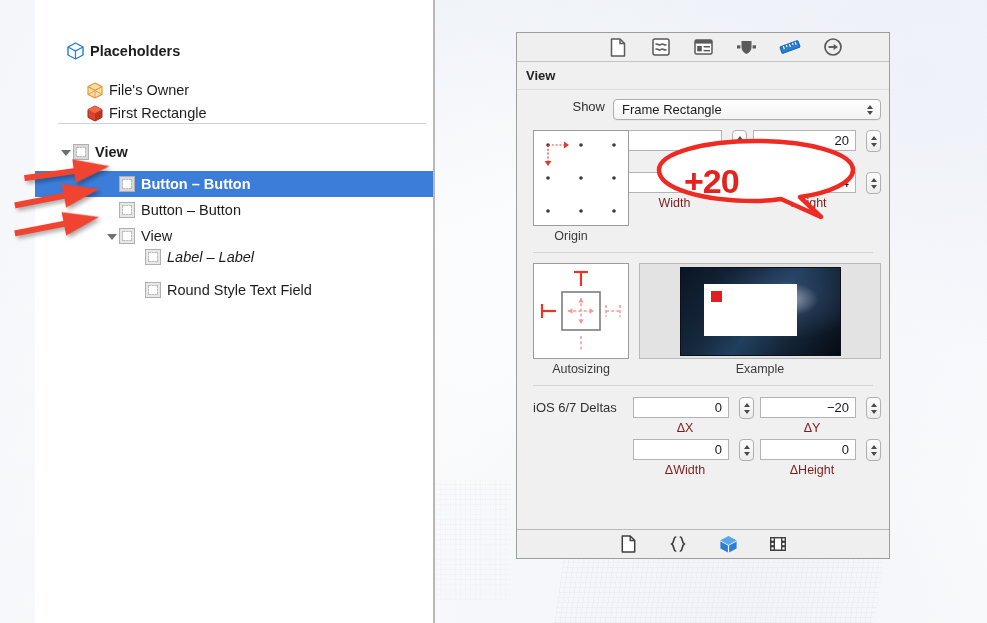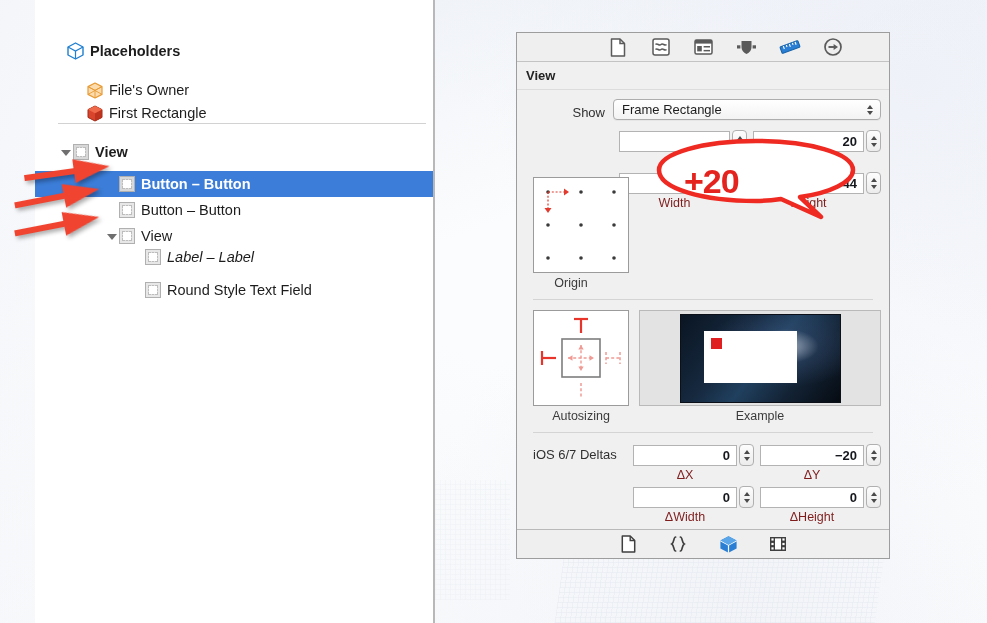--- a/index.html
+++ b/index.html
@@ -152,21 +152,21 @@
     font-size: 13px;
     color: #242424;
     border-bottom: 1px solid #dcdcdc;
     background: #f0f0f0;
   }
 
   .insp-body { padding: 0 8px; }
 
   
   #show-row {
-    display: flex; align-items: flex-end;
+    display: flex; align-items: flex-start;
     margin-top: 9px;
     padding-left: 0;
   }
   #show-label {
     width: 88px; text-align: right; padding-right: 8px;
     font-size: 13px; color: #303030;
   }
   .popup {
     flex: 1;
     height: 21px;
@@ -185,38 +185,38 @@
     display: flex; flex-direction: column; gap: 2px;
   }
 
   
   #geom-section {
     display: flex;
     margin-top: 10px;
     padding-left: 8px;
     gap: 10px;
   }
-  #origin-block { width: 76px; margin-top: 47px; }
+  #origin-block { width: 76px; }
   #origin-grid {
     width: 96px; height: 96px;
     background: #ffffff;
     border: 1px solid #9b9b9b;
     position: relative;
   }
   .sub-label {
     text-align: center;
     font-size: 12.5px;
     color: #3b3b3b;
     margin-top: 3px;
   }
 
   #fields-block { flex: 1; }
   .field-row { display: flex; gap: 6px; }
   .field-cell { flex: 1; }
-  .num-wrap { display: flex; align-items: flex-end; gap: 2px; font-weight: bold; }
+  .num-wrap { display: flex; align-items: flex-start; gap: 10px; }
   .num-field {
     flex: 1;
     height: 21px;
     background: #ffffff;
     border: 1px solid #b3b3b3;
     display: flex; align-items: center; justify-content: flex-end;
     padding-right: 6px;
     font-size: 13px;
     color: #16181d;
   }

